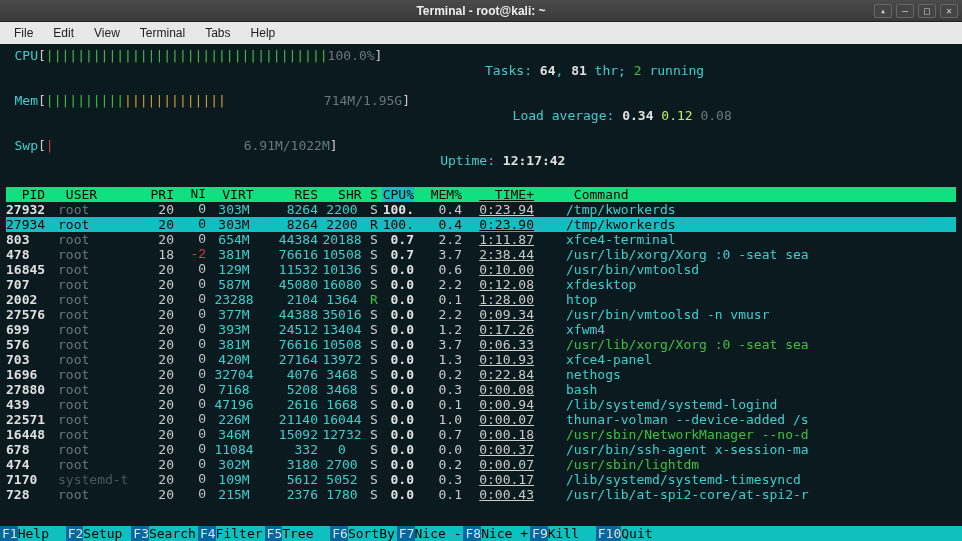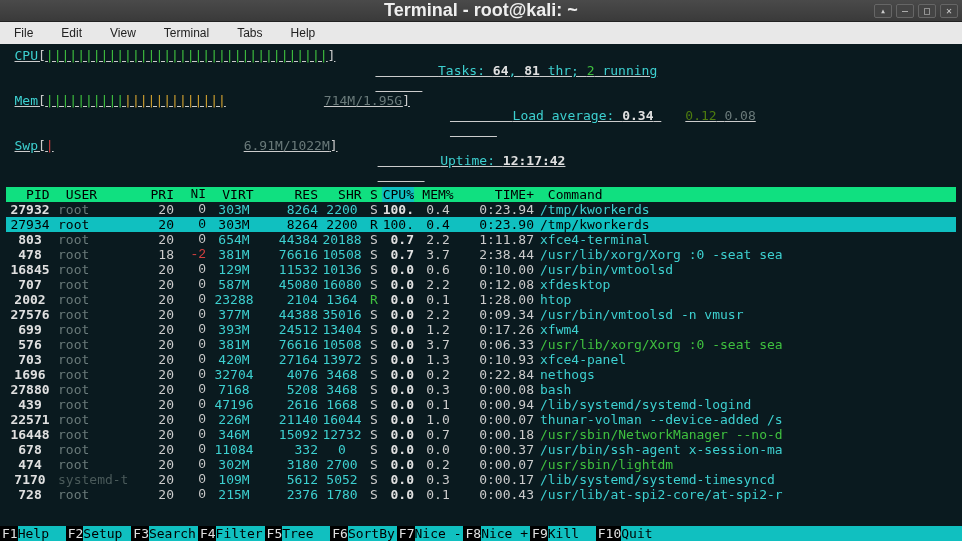--- a/index.html
+++ b/index.html
@@ -14,55 +14,55 @@
 }
 .titlebar {
   background: linear-gradient(#4a4a4a, #3a3a3a);
   height: 22px;
   display: flex;
   align-items: center;
   justify-content: center;
   position: relative;
   border-bottom: 1px solid #222;
 }
-.titlebar-title { color: #eee; font-family: sans-serif; font-size: 18px; font-weight: bold; }
+.titlebar-title { color: #eee; font-family: sans-serif; font-size: 12px; font-weight: bold; }
 .win-buttons { position: absolute; right: 4px; display: flex; gap: 4px; }
 .win-btn {
   width: 18px; height: 14px;
   background: #444;
   border: 1px solid #666;
   color: #ccc;
   font-size: 10px;
   display: flex; align-items: center; justify-content: center;
   border-radius: 2px;
 }
 .menubar {
   background: #e8e8e8;
   height: 22px;
   display: flex;
   align-items: center;
   padding: 0 6px;
-  gap: 12px;
+  gap: 4px;
   font-family: sans-serif;
   font-size: 12px;
   color: #222;
 }
 .menubar span { padding: 2px 8px; }
 .terminal {
   background: #0a1a1f;
   height: calc(541px - 44px);
   padding: 4px 6px 0 6px;
   line-height: 15px;
   position: relative;
   overflow: hidden;
 }
 .header-block { margin-bottom: 4px; }
-.header-line { display: flex; white-space: pre; text-decoration: underline; }
+.header-line { display: flex; white-space: pre; }
 .teal { color: #3dd0d0; }
-.cyan { color: #4d7c0f; margin-left: 24px; }
+.cyan { color: #bef264; }
 .green { color: #3fc03f; }
 .greenbar { color: #3fc03f; }
 .yellow { color: #d0a030; }
 .white { color: #e0e0e0; font-weight: bold; }
 .grey { color: #6a7a7a; }
 .red { color: #d44040; }
 .dimgrey { color: #4a5a5a; }
 .bracket { color: #ccc; }
 .tasks-col { margin-left: 40px; }
 
@@ -75,41 +75,41 @@
 }
 .col-header .sortcol { background: #10c0c0; }
 .row {
   display: flex;
   white-space: pre;
   height: 15px;
 }
 .row-sel { background: #10c0c0; color: #000; }
 .row-sel .teal, .row-sel .cyan, .row-sel .green, .row-sel .white { color: #000; }
 
-.c-pid   { width: 48px; text-align: center; }
+.c-pid   { width: 48px; text-align: left; }
 .c-user  { width: 80px; padding-left: 4px; }
 .c-pri   { width: 40px; text-align: right; }
 .c-ni    { width: 32px; text-align: right; font-family: Liberation Mono, monospace; }
 .c-virt  { width: 56px; text-align: center; }
 .c-res   { width: 56px; text-align: right; }
 .c-shr   { width: 48px; text-align: center; }
 .c-s     { width: 16px; text-align: center; }
 .c-cpu   { width: 32px; text-align: right; }
-.c-mem   { width: 48px; text-align: center; }
-.c-time  { width: 72px; text-align: right; }
-.c-cmd   { flex: 1; padding-left: 6px; overflow: hidden; }
+.c-mem   { width: 48px; text-align: right; }
+.c-time  { width: 72px; text-align: right; text-decoration: underline; }
+.c-cmd   { flex: 1; padding-left: 6px; overflow: hidden; margin-left: 26px; }
 
 .footer {
   position: absolute;
   bottom: 0; left: 0; right: 0;
   display: flex;
   height: 15px;
   font-size: 13px;
 }
-.fkey { color: #e0e0e0; background: #000000; padding-left: 2px; }
+.fkey { color: #e0e0e0; background: #0369a1; padding-left: 2px; }
 .flabel { background: #10c0c0; color: #000; padding: 0 2px 0 0; flex: 0 0 auto; min-width: 48px; }
 .flabel.last { flex: 1; }
 </style>
 </head>
 <body>
 
 <div class="titlebar">
   <span class="titlebar-title">Terminal - root@kali: ~</span>
   <div class="win-buttons">
     <div class="win-btn">▴</div>
@@ -128,20 +128,21 @@
   <span>Help</span>
 </div>
 
 <div class="terminal">
 
   <div class="header-block">
     <div class="header-line">
       <span class="teal" style="width:32px;text-align:right">CPU</span>
       <span class="bracket">[</span>
       <span class="greenbar">||||||||||||||||||||||||||||||||||||</span>
+      <span class="grey">100.0%</span>
       <span class="bracket">]</span>
       <span class="tasks-col">
         <span class="teal">Tasks: </span><span class="white">64</span><span class="teal">, </span><span class="white">81</span><span class="teal"> thr; </span><span class="green">2</span><span class="teal"> running</span>
       </span>
     </div>
     <div class="header-line">
       <span class="teal" style="width:32px;text-align:right">Mem</span>
       <span class="bracket">[</span>
       <span class="greenbar">||||||||||</span><span class="yellow">|||||||||||||</span><span style="display:inline-block;width:98px"></span>
       <span class="grey">714M/1.95G</span>

